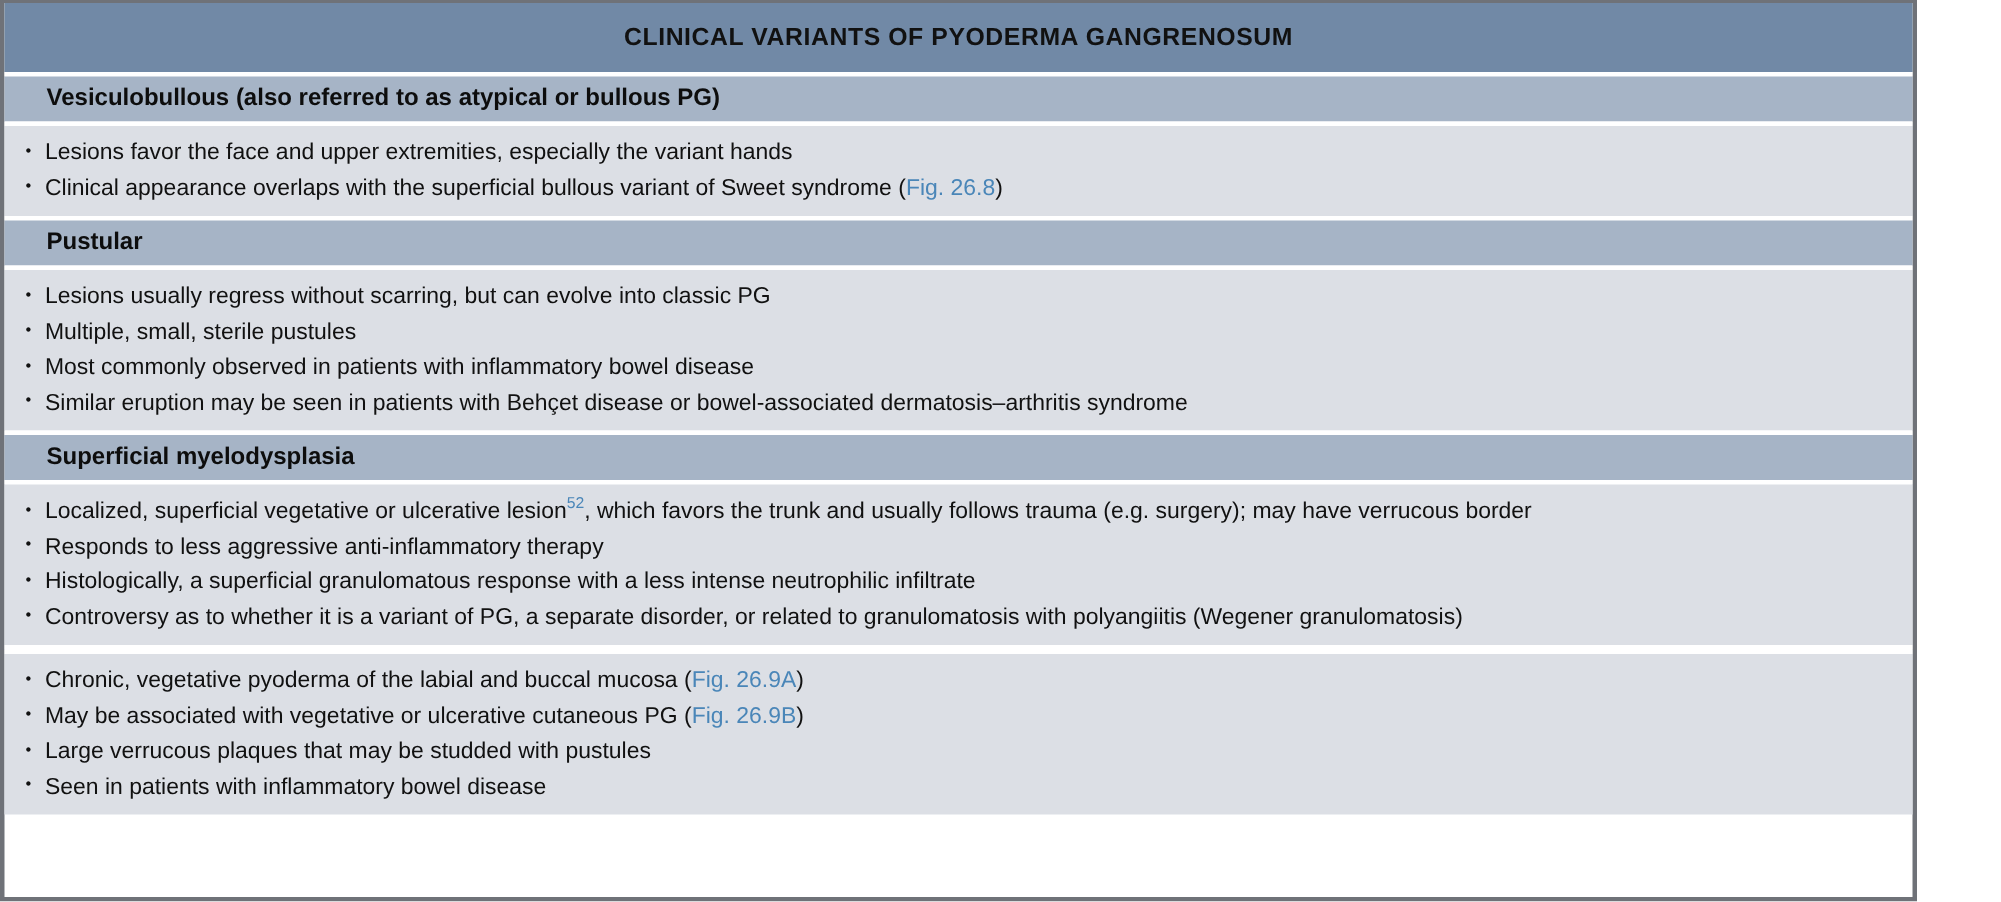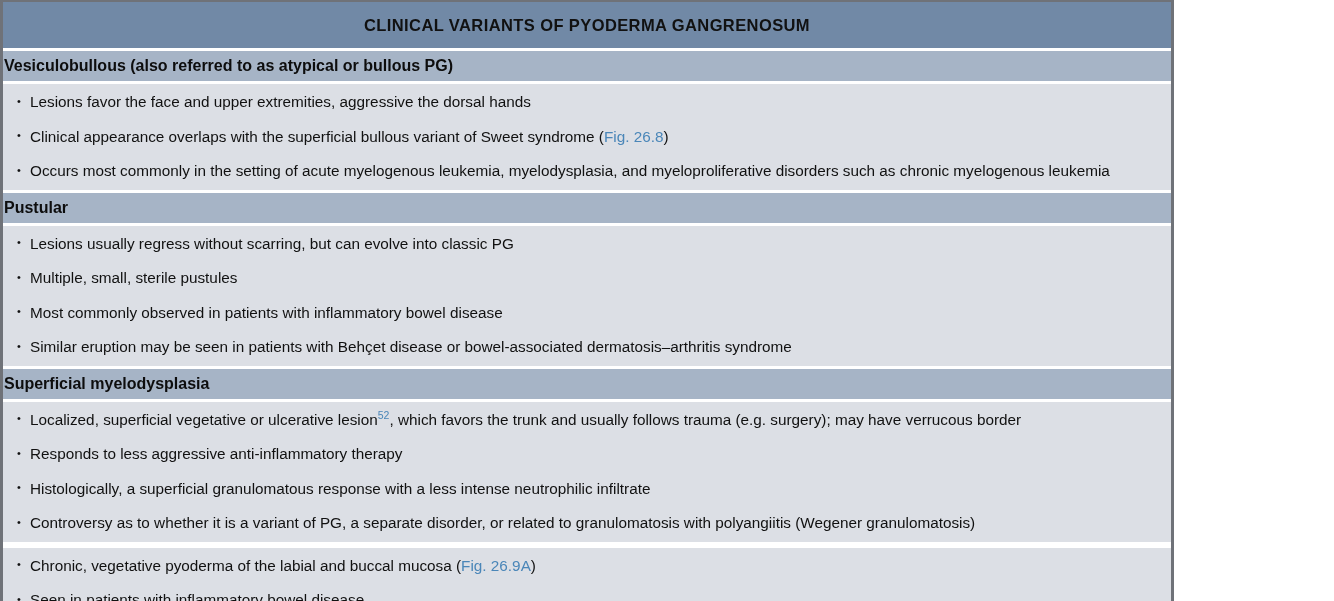--- a/index.html
+++ b/index.html
@@ -8,21 +8,21 @@
     background: #ffffff;
   }
   body {
     font-family: "Liberation Sans", sans-serif;
     width: 1334px;
     height: 601px;
     overflow: hidden;
   }
 
   .table-wrap {
-    width: 1174px;
+    width: 1278px;
     height: 601px;
     box-sizing: border-box;
     background: #ffffff;
     border-left: 3px solid #6f7278;
     border-right: 3px solid #6f7278;
     border-top: 2px solid #6f7278;
     border-bottom: 3px solid #6f7278;
     display: flex;
     flex-direction: column;
   }
@@ -45,40 +45,40 @@
     background: #ffffff;
     flex: 0 0 auto;
   }
 
   
   .section-head {
     background: #a6b4c6;
     color: #0d0d0d;
     font-size: 16px;
     font-weight: bold;
-    padding: 6px 0 6px 1px;
+    padding: 6px 0 6px 28px;
     box-sizing: border-box;
   }
 
   
   .section-body {
     background: #dcdfe5;
     padding: 7px 14px 8px 13px;
     box-sizing: border-box;
   }
 
   .bullet {
     position: relative;
     font-size: 15.3px;
     color: #111111;
     line-height: 21.5px;
     padding-left: 14px;
     margin: 0;
   }
-  .bullet + .bullet { margin-top: 13px; }
+  .bullet + .bullet { margin-top: 2px; }
 
   .bullet::before {
     content: "\2022";
     position: absolute;
     left: 1px;
     top: -0.5px;
     font-size: 11px;
     line-height: 21.5px;
     color: #111111;
   }
@@ -97,23 +97,22 @@
 <div class="table-wrap">
 
   <div class="table-title">CLINICAL VARIANTS OF PYODERMA GANGRENOSUM</div>
 
   <div class="gap"></div>
 
   <div id="sections-root">
       <div class="section-head">Vesiculobullous (also referred to as atypical or bullous PG)</div>
       <div class="gap"></div>
       <div class="section-body">
-        <div class="bullet">Lesions favor the face and upper extremities, aggressive the dorsal hands</div>
+        <div class="bullet">Lesions favor the face and upper extremities, especially the variant hands</div>
         <div class="bullet">Clinical appearance overlaps with the superficial bullous variant of Sweet syndrome (<span class="figref">Fig. 26.8</span>)</div>
-        <div class="bullet">Occurs most commonly in the setting of acute myelogenous leukemia, myelodysplasia, and myeloproliferative disorders such as chronic myelogenous leukemia</div>
       </div>
       <div class="gap"></div>
       <div class="section-head">Pustular</div>
       <div class="gap"></div>
       <div class="section-body">
         <div class="bullet">Lesions usually regress without scarring, but can evolve into classic PG</div>
         <div class="bullet">Multiple, small, sterile pustules</div>
         <div class="bullet">Most commonly observed in patients with inflammatory bowel disease</div>
         <div class="bullet">Similar eruption may be seen in patients with Behçet disease or bowel-associated dermatosis–arthritis syndrome</div>
       </div>
@@ -123,17 +122,19 @@
       <div class="section-body">
         <div class="bullet">Localized, superficial vegetative or ulcerative lesion<sup class="ref">52</sup>, which favors the trunk and usually follows trauma (e.g. surgery); may have verrucous border</div>
         <div class="bullet">Responds to less aggressive anti-inflammatory therapy</div>
         <div class="bullet">Histologically, a superficial granulomatous response with a less intense neutrophilic infiltrate</div>
         <div class="bullet">Controversy as to whether it is a variant of PG, a separate disorder, or related to granulomatosis with polyangiitis (Wegener granulomatosis)</div>
       </div>
       <div class="gap"></div>
       <div class="gap"></div>
       <div class="section-body">
         <div class="bullet">Chronic, vegetative pyoderma of the labial and buccal mucosa (<span class="figref">Fig. 26.9A</span>)</div>
+        <div class="bullet">May be associated with vegetative or ulcerative cutaneous PG (<span class="figref">Fig. 26.9B</span>)</div>
+        <div class="bullet">Large verrucous plaques that may be studded with pustules</div>
         <div class="bullet">Seen in patients with inflammatory bowel disease</div>
       </div>
     </div>
 
 </div>
 
 </body></html>

